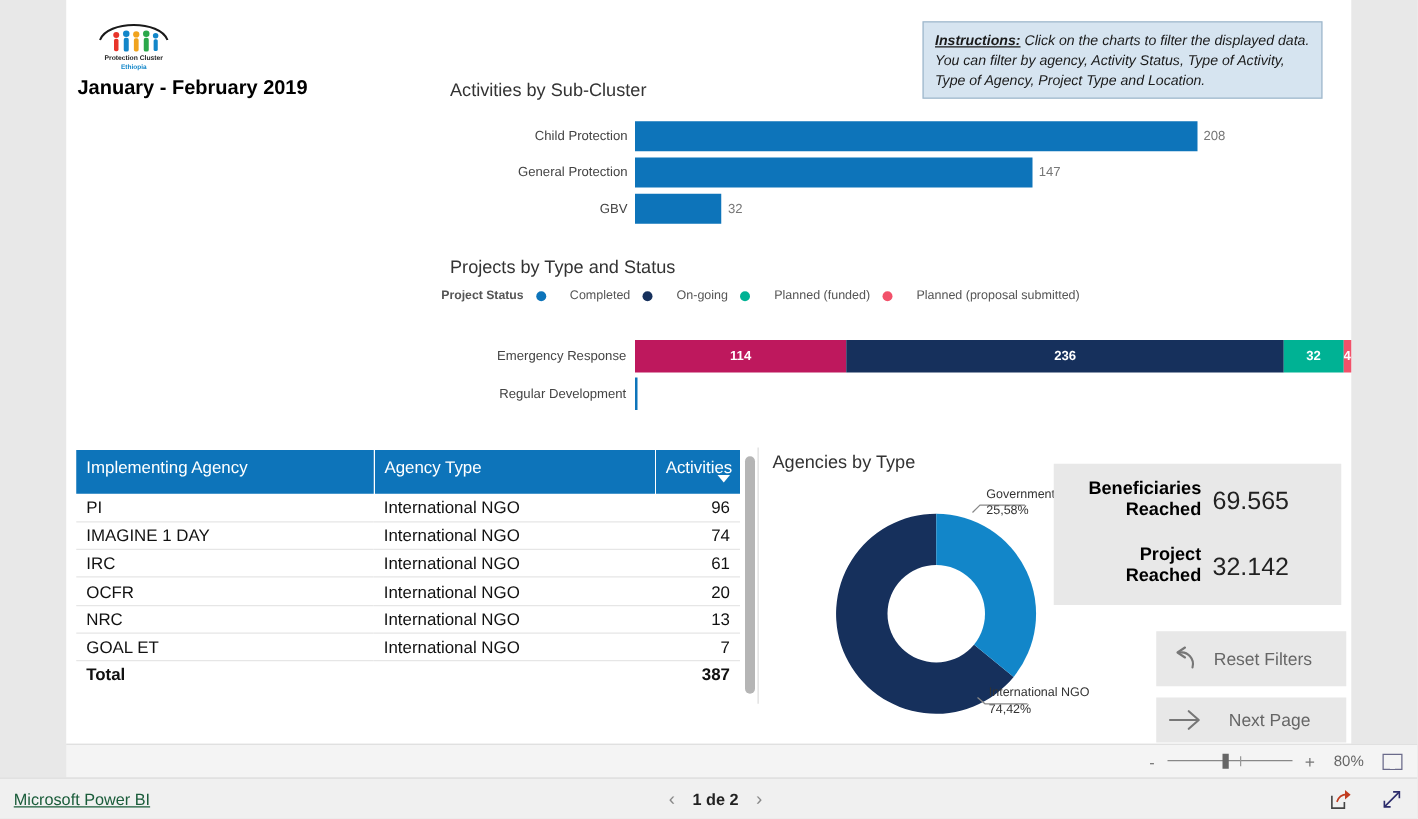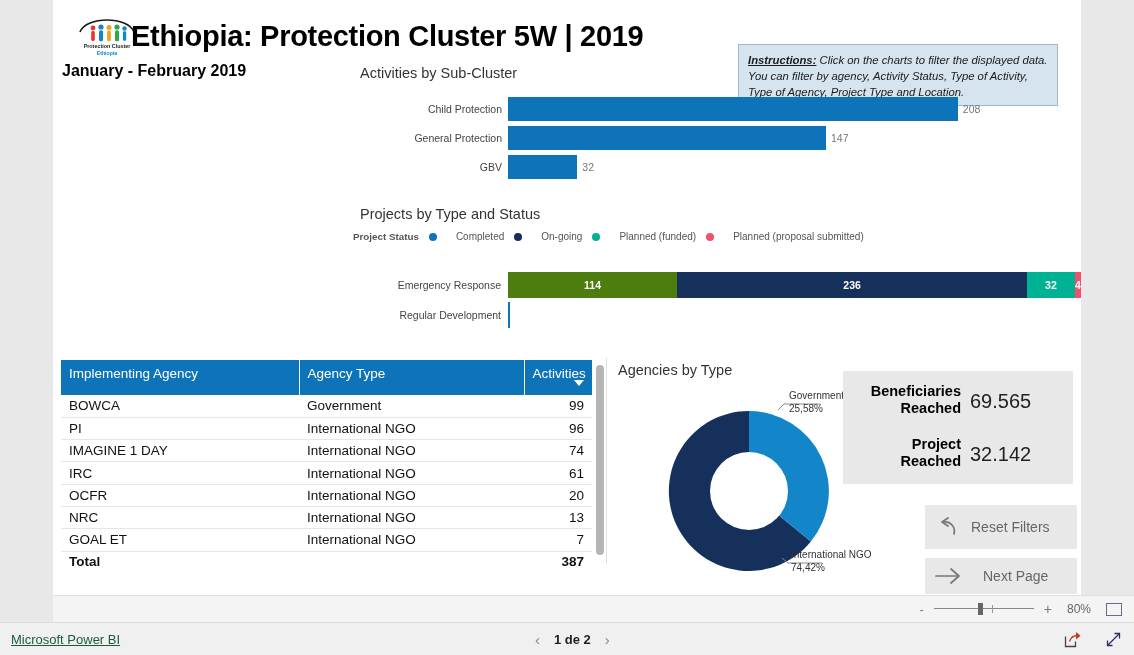--- a/index.html
+++ b/index.html
@@ -29,21 +29,21 @@
   .subtitle {
     position: absolute; left: 9px; top: 62px;
     font-size: 16px; font-weight: bold; color: #000; white-space: nowrap;
   }
 
   
   .instructions {
     position: absolute; left: 685px; top: 17px; width: 320px; height: 62px;
     background: #d6e4f0; border: 1px solid #9fb8cc;
     padding: 7px 9px 0 9px;
-    font-size: 11.3px; font-style: italic; color: #1a1a1a; line-height: 1.42; margin-top: 27px;
+    font-size: 11.3px; font-style: italic; color: #1a1a1a; line-height: 1.42;
   }
   .instructions b { font-weight: bold; text-decoration: underline; font-style: italic; }
 
   
   .sec-title { position: absolute; font-size: 14.5px; color: #333; white-space: nowrap; }
 
   
   .barchart { position: absolute; left: 300px; top: 95px; width: 728px; height: 95px; }
   .bar-row { position: relative; height: 28px; margin-bottom: 1px; }
   .bar-cat {
@@ -180,21 +180,20 @@
           <circle cx="41" cy="17" r="2.6" fill="#2aa84a"></circle>
           <rect x="39" y="20.2" width="4" height="11" rx="1.5" fill="#2aa84a"></rect>
           <circle cx="48.5" cy="18.5" r="2.2" fill="#1286c9"></circle>
           <rect x="46.9" y="21.3" width="3.3" height="9.5" rx="1.3" fill="#1286c9"></rect>
         </g>
         <text x="31" y="38" font-family="Liberation Sans, sans-serif" font-size="5.4" font-weight="bold" fill="#222" text-anchor="middle">Protection Cluster</text>
         <text x="31" y="45" font-family="Liberation Sans, sans-serif" font-size="5.2" font-weight="bold" fill="#1286c9" text-anchor="middle">Ethiopia</text>
       </svg>
     </div>
 
-    <div class="title">Ethiopia: Protection Cluster 5W | 2019</div>
     <div class="subtitle">January - February 2019</div>
 
     <div class="instructions">
       <b>Instructions:</b><span> Click on the charts to filter the displayed data. You can filter by agency, Activity Status, Type of Activity, Type of Agency, Project Type and Location.</span>
     </div>
 
     <div class="sec-title" style="left:307px; top:65px;">Activities by Sub-Cluster</div>
 
     <div class="barchart">
       <div class="bar-row">
@@ -239,21 +238,21 @@
       <span class="legend-item">
         <span class="legend-dot" style="background:#f2516a"></span>
         <span>Planned (proposal submitted)</span>
       </span>
     </div>
 
     <div class="stacked">
       <div class="st-row">
         <div class="st-cat">Emergency Response</div>
         <div class="st-track">
-          <div class="st-seg" style="background:#4d7c0f; width:29.5%">114</div>
+          <div class="st-seg" style="background:#be185d; width:29.5%">114</div>
           <div class="st-seg" style="background:#16305c; width:61.1%">236</div>
           <div class="st-seg" style="background:#00b294; width:8.3%">32</div>
           <div class="st-seg" style="background:#f2516a; width:1.1%">4</div>
         </div>
       </div>
       <div class="st-row">
         <div class="st-cat">Regular Development</div>
         <div class="st-track">
           <div class="st-seg" style="background:#0d74ba; width:0.3%"></div>
         </div>
@@ -271,25 +270,20 @@
           <tr>
             <th>Implementing Agency</th>
             <th>Agency Type</th>
             <th class="num">
               <span>Activities</span>
               <span class="sort-caret"></span>
             </th>
           </tr>
         </thead>
         <tbody>
-          <tr>
-            <td>BOWCA</td>
-            <td>Government</td>
-            <td class="num">99</td>
-          </tr>
           <tr>
             <td>PI</td>
             <td>International NGO</td>
             <td class="num">96</td>
           </tr>
           <tr>
             <td>IMAGINE 1 DAY</td>
             <td>International NGO</td>
             <td class="num">74</td>
           </tr>

